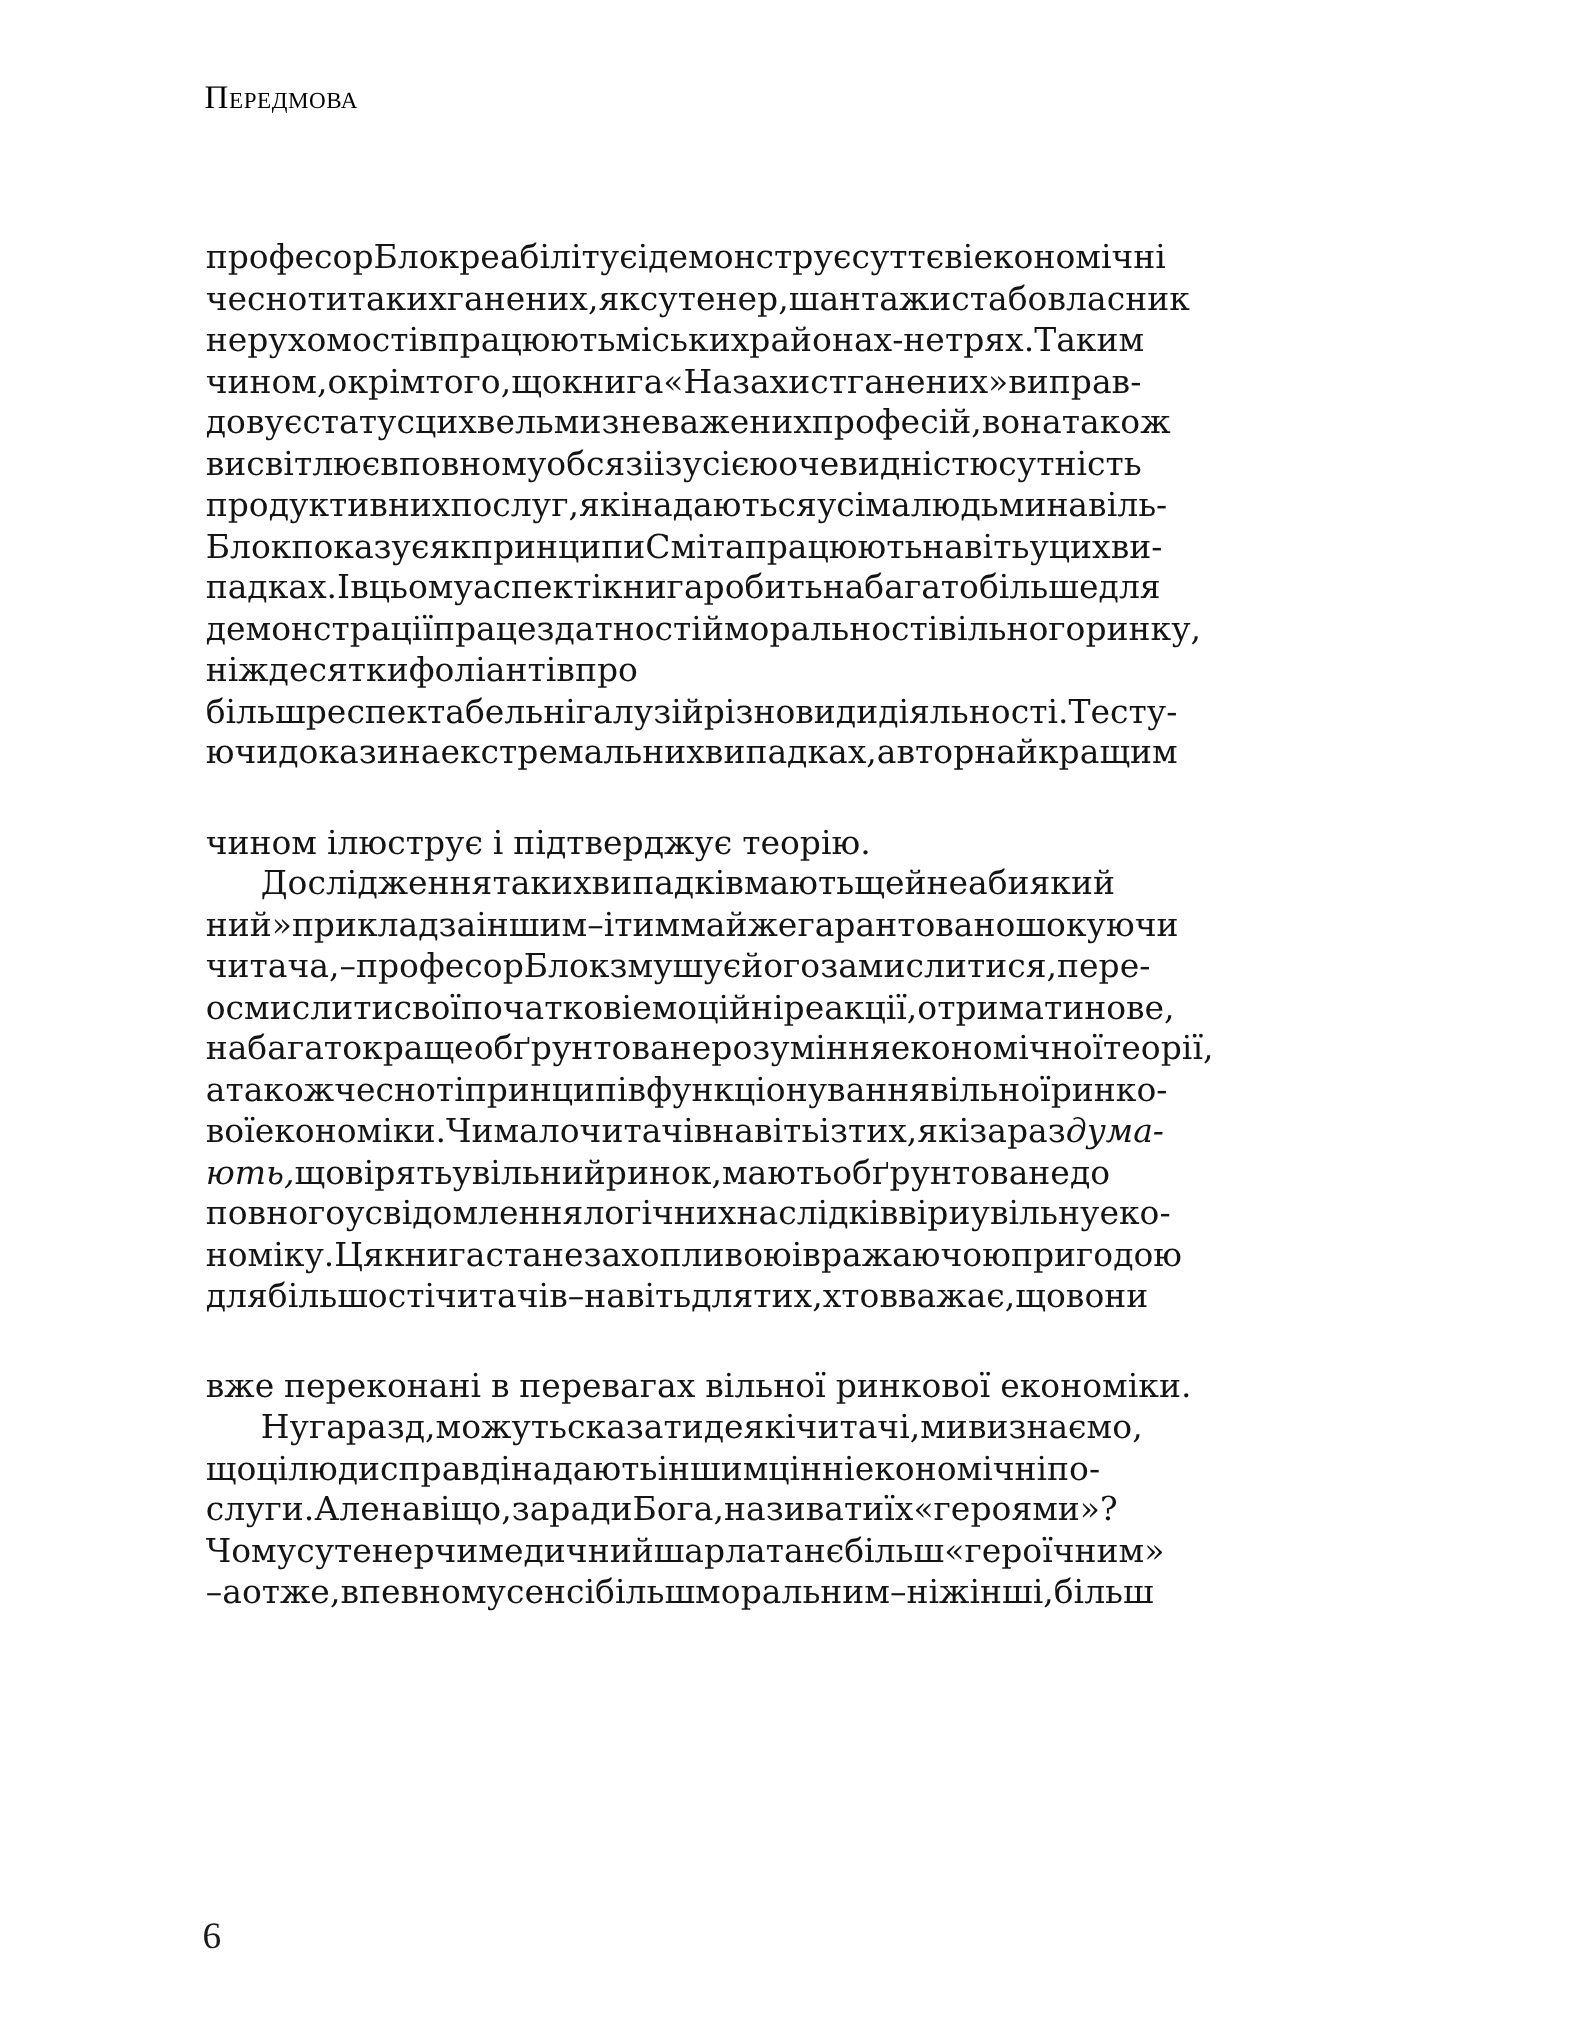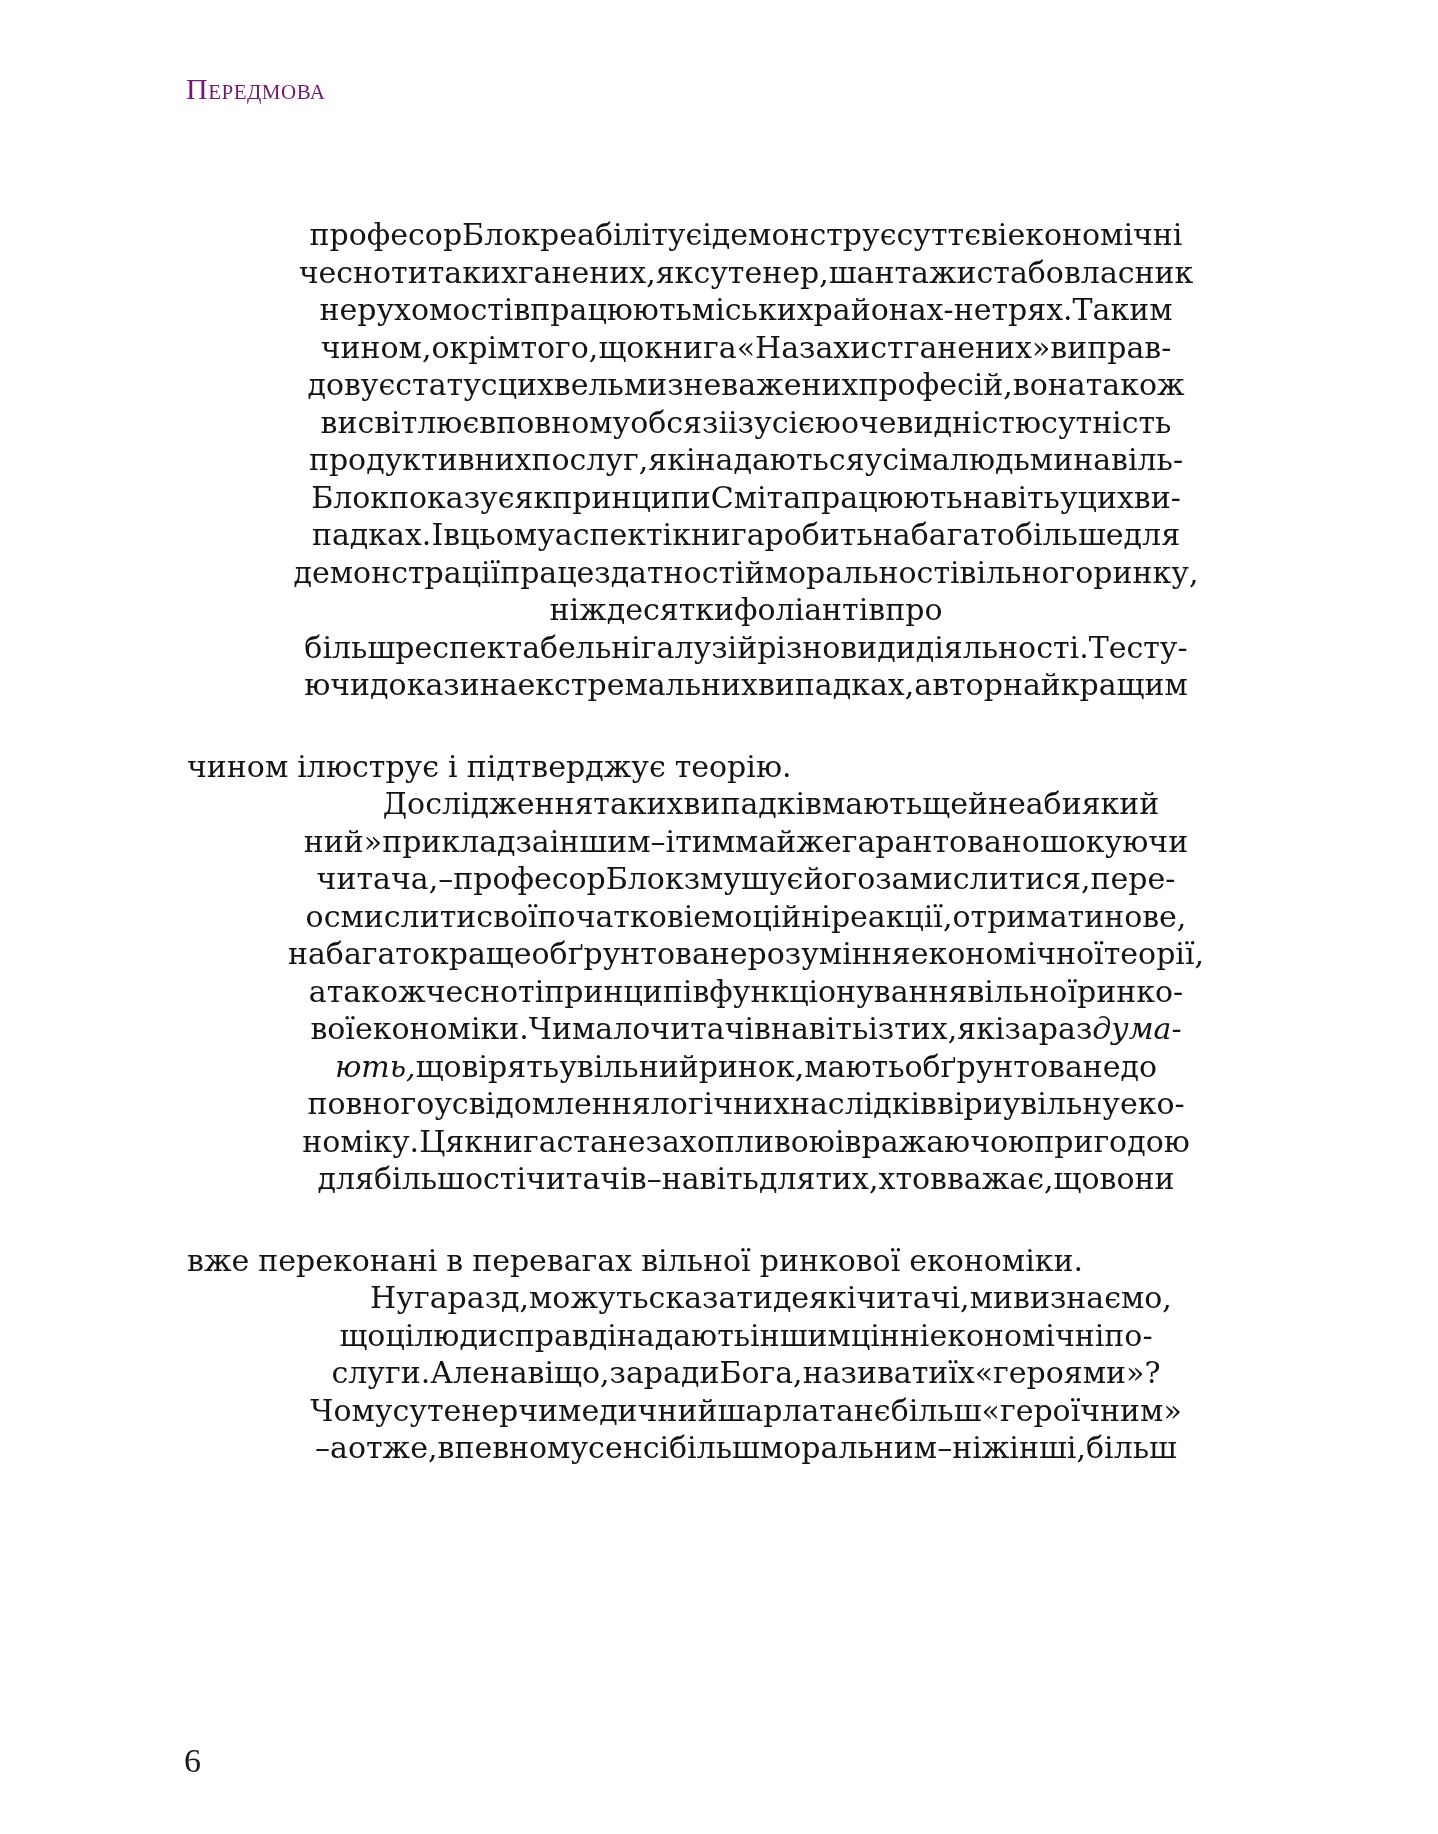--- a/index.html
+++ b/index.html
@@ -1,27 +1,27 @@
 <!DOCTYPE html>
 <html><head>
   <meta charset="utf-8">
   <style>
     html, body { margin: 0; padding: 0; background: #ffffff; }
     body { width: 1438px; height: 1834px; position: relative; overflow: hidden;
       font-family: "DejaVu Serif", "Liberation Serif", serif; color: #141414; }
     .running-head { position: absolute; left: 186px; top: 72px;
       font-family: "Liberation Serif", "DejaVu Serif", serif;
-      font-variant: small-caps; font-size: 30px; letter-spacing: 0.5px; color: #701a75; }
+      font-variant: small-caps; font-size: 30px; letter-spacing: 0.5px; color: #000000; }
     .body-text { position: absolute; left: 187px; top: 216px; width: 1118px;
       font-size: 30px; line-height: 37.5px; }
     .para { margin: 0; text-align: justify; }
     .italic { font-style: italic; }
     .page-number { position: absolute; left: 184px; top: 1742px;
       font-family: "Liberation Serif", "DejaVu Serif", serif; font-size: 34px; color: #1b1b1b; }
-    .justify-line { display: flex; justify-content: center; white-space: nowrap; }
+    .justify-line { display: flex; justify-content: flex-start; white-space: nowrap; }
     .justify-line.last { justify-content: flex-start; gap: 0.3em; margin-top: 44px; }
     .para.indent .justify-line:first-child { padding-left: 50px; }
   </style>
 </head>
 <body>
 
 <div class="running-head">Передмова</div>
 
 <div class="body-text" id="body-text">
     <div class="para">

